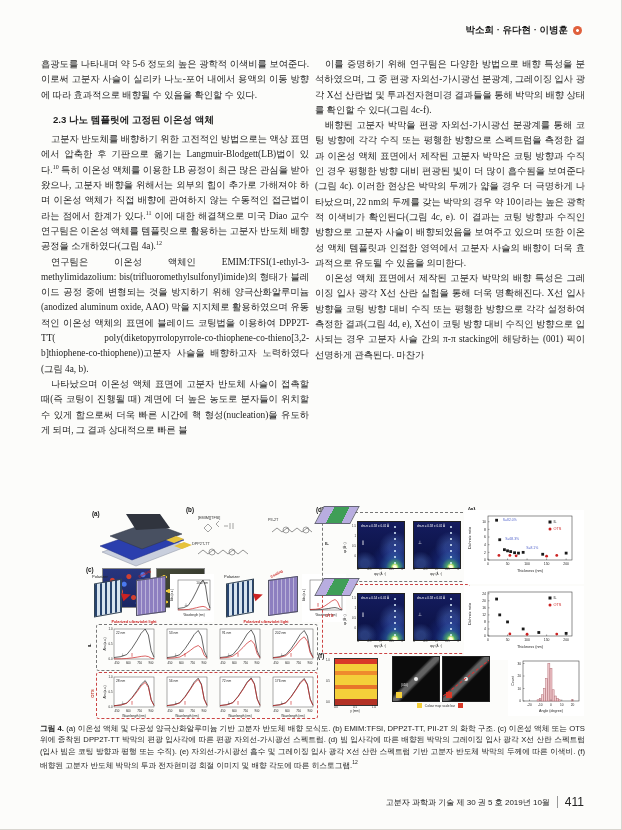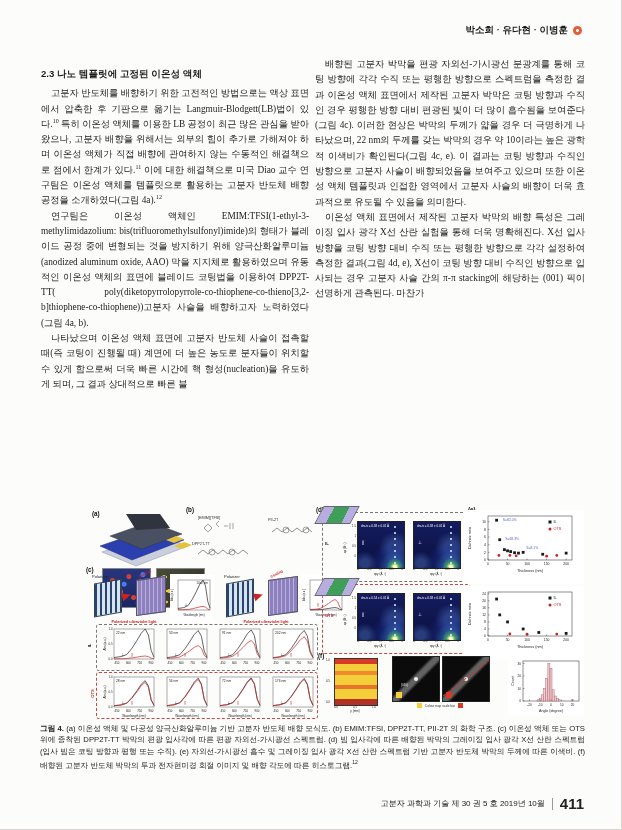--- a/index.html
+++ b/index.html
@@ -10,21 +10,21 @@
   .hdr{position:absolute;top:24px;right:40px;display:flex;align-items:center;gap:5px;
        font-family:"Liberation Sans","DejaVu Sans",sans-serif;font-weight:bold;font-size:9.5px;}
   .hdr-icon{width:9px;height:9px;border-radius:50%;
        background:radial-gradient(circle,#fff 0 18%,#e0603c 26% 100%);display:inline-block;}
   
   .col{position:absolute;top:57px;width:268px;font-size:9.3px;line-height:15.3px;text-align:justify;}
   #col-l{left:41px;} #col-r{left:315px;width:270px;}
   .col p{margin:0;}
   .col p.ind{text-indent:10px;}
   .col sup{font-size:6px;line-height:0;}
-  h3.sec{font-family:"Liberation Sans","DejaVu Sans",sans-serif;font-size:9.6px;margin:9px 0 5px 0;}
+  h3.sec{font-family:"Liberation Sans","DejaVu Sans",sans-serif;font-size:9.6px;margin:9px 0 5px 12px;}
   
   #figure{position:absolute;left:40px;top:506px;width:545px;height:214px;font-family:"Liberation Sans","DejaVu Sans",sans-serif;}
   .plab{position:absolute;font-size:6.3px;font-weight:bold;color:#111;}
   
   #pa-svg{position:absolute;left:56px;top:6px;}
   .inset{position:absolute;width:47px;height:38px;border:0.5px solid #888;}
   #inset-il{left:62px;top:62px;background:
      radial-gradient(circle at 20% 30%,#d04030 0 2px,transparent 3px),
      radial-gradient(circle at 55% 20%,#d04030 0 2px,transparent 3px),
      radial-gradient(circle at 80% 45%,#d86050 0 2px,transparent 3px),
@@ -100,42 +100,44 @@
   #tem-scale{position:absolute;left:352px;top:197px;width:96px;display:flex;align-items:center;justify-content:center;gap:3px;font-size:3.2px;color:#333;}
   #tem-scale .sq{width:5px;height:5px;display:inline-block;}
   
   #caption{position:absolute;left:40px;top:723px;width:545px;font-family:"Liberation Sans","DejaVu Sans",sans-serif;
      font-size:7.7px;line-height:11.3px;text-align:justify;color:#222;}
   #caption .cl{font-weight:bold;}
   #caption sup{font-size:5px;}
   
   #footer{position:absolute;right:38px;top:795px;display:flex;align-items:center;gap:7px;
      font-family:"Liberation Sans","DejaVu Sans",sans-serif;font-size:8px;color:#222;}
-  #footer .pg{font-weight:bold;font-size:15px;}
+  #footer .pg{font-weight:normal;font-size:12px;}
   #footer .div{width:1px;height:12px;background:#999;}
   text{font-family:"Liberation Sans","DejaVu Sans",sans-serif;}
 </style>
 </head>
 <body>
 
 <div id="page">
 
   <div class="hdr">
     <span>박소희 · 유다현 · 이병훈</span>
     <span class="hdr-icon"></span>
   </div>
 
   <div class="col" id="col-l">
+    <p>흡광도를 나타내며 약 5-6 정도의 높은 광학적 이색비를 보여준다. 이로써 고분자 사슬이 실리카 나노-포어 내에서 용액의 이동 방향에 따라 효과적으로 배향될 수 있음을 확인할 수 있다.</p>
     <h3 class="sec">2.3 나노 템플릿에 고정된 이온성 액체</h3>
-    <p class="ind"><span>고분자 반도체를 배향하기 위한 고전적인 방법으로는 액상 표면에서 압축한 후 기판으로 옮기는 Langmuir-Blodgett(LB)법이 있다.</span><sup>10</sup><span> 특히 이온성 액체를 이용한 LB 공정이 최근 많은 관심을 받아 왔으나, 고분자 배향을 위해서는 외부의 힘이 추가로 가해져야 하며 이온성 액체가 직접 배향에 관여하지 않는 수동적인 해결책으로 점에서 한계가 있다.</span><sup>11</sup><span> 이에 대한 해결책으로 미국 Diao 교수 연구팀은 이온성 액체를 템플릿으로 활용하는 고분자 반도체 배향 공정을 소개하였다(그림 4a).</span><sup>12</sup></p>
+    <p class="ind"><span>고분자 반도체를 배향하기 위한 고전적인 방법으로는 액상 표면에서 압축한 후 기판으로 옮기는 Langmuir-Blodgett(LB)법이 있다.</span><sup>10</sup><span> 특히 이온성 액체를 이용한 LB 공정이 최근 많은 관심을 받아 왔으나, 고분자 배향을 위해서는 외부의 힘이 추가로 가해져야 하며 이온성 액체가 직접 배향에 관여하지 않는 수동적인 접근법이라는 점에서 한계가 있다.</span><sup>11</sup><span> 이에 대한 해결책으로 미국 Diao 교수 연구팀은 이온성 액체를 템플릿으로 활용하는 고분자 반도체 배향 공정을 소개하였다(그림 4a).</span><sup>12</sup></p>
     <p class="ind">연구팀은 이온성 액체인 EMIM:TFSI(1-ethyl-3-methylimidazolium: bis(trifluoromethylsulfonyl)imide)의 형태가 블레이드 공정 중에 변형되는 것을 방지하기 위해 양극산화알루미늄(anodized aluminum oxide, AAO) 막을 지지체로 활용하였으며 유동적인 이온성 액체의 표면에 블레이드 코팅법을 이용하여 DPP2T-TT( poly(diketopyrrolopyrrole-co-thiophene-co-thieno[3,2-b]thiophene-co-thiophene))고분자 사슬을 배향하고자 노력하였다(그림 4a, b).</p>
     <p class="ind">나타났으며 이온성 액체 표면에 고분자 반도체 사슬이 접촉할 때(즉 코팅이 진행될 때) 계면에 더 높은 농도로 분자들이 위치할 수 있게 함으로써 더욱 빠른 시간에 핵 형성(nucleation)을 유도하게 되며, 그 결과 상대적으로 빠른 블</p>
   </div>
 
   <div class="col" id="col-r">
+    <p class="ind">이를 증명하기 위해 연구팀은 다양한 방법으로 배향 특성을 분석하였으며, 그 중 편광 자외선-가시광선 분광계, 그레이징 입사 광각 X선 산란법 및 투과전자현미경 결과들을 통해 박막의 배향 상태를 확인할 수 있다(그림 4c-f).</p>
     <p class="ind">배향된 고분자 박막을 편광 자외선-가시광선 분광계를 통해 코팅 방향에 각각 수직 또는 평행한 방향으로 스펙트럼을 측정한 결과 이온성 액체 표면에서 제작된 고분자 박막은 코팅 방향과 수직인 경우 평행한 방향 대비 편광된 빛이 더 많이 흡수됨을 보여준다(그림 4c). 이러한 현상은 박막의 두께가 얇을 경우 더 극명하게 나타났으며, 22 nm의 두께를 갖는 박막의 경우 약 10이라는 높은 광학적 이색비가 확인된다(그림 4c, e). 이 결과는 코팅 방향과 수직인 방향으로 고분자 사슬이 배향되었음을 보여주고 있으며 또한 이온성 액체 템플릿과 인접한 영역에서 고분자 사슬의 배향이 더욱 효과적으로 유도될 수 있음을 의미한다.</p>
     <p class="ind">이온성 액체 표면에서 제작된 고분자 박막의 배향 특성은 그레이징 입사 광각 X선 산란 실험을 통해 더욱 명확해진다. X선 입사 방향을 코팅 방향 대비 수직 또는 평행한 방향으로 각각 설정하여 측정한 결과(그림 4d, e), X선이 코팅 방향 대비 수직인 방향으로 입사되는 경우 고분자 사슬 간의 π-π stacking에 해당하는 (001) 픽이 선명하게 관측된다. 마찬가</p>
   </div>
 
   <div id="figure">
     <span class="plab" style="left:52px;top:4px">(a)</span>
     <span class="plab" style="left:146px;top:0px">(b)</span>
     <span class="plab" style="left:46px;top:60px">(c)</span>
     <span class="plab" style="left:276px;top:0px">(d)</span>
     <span class="plab" style="left:428px;top:0px">(e)</span>

